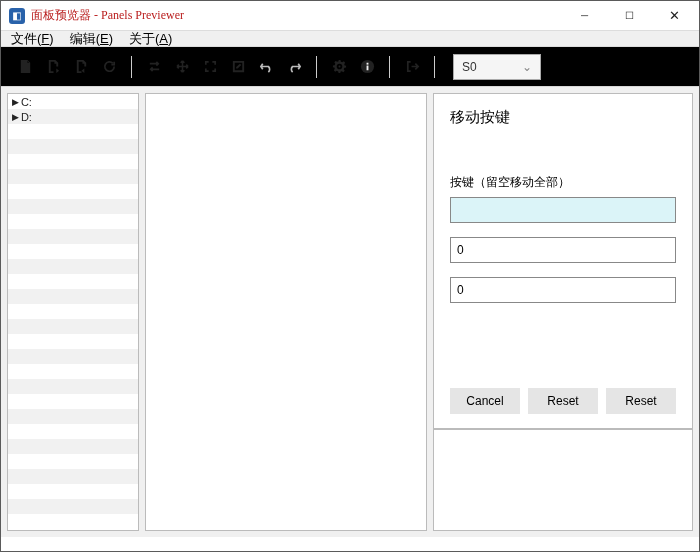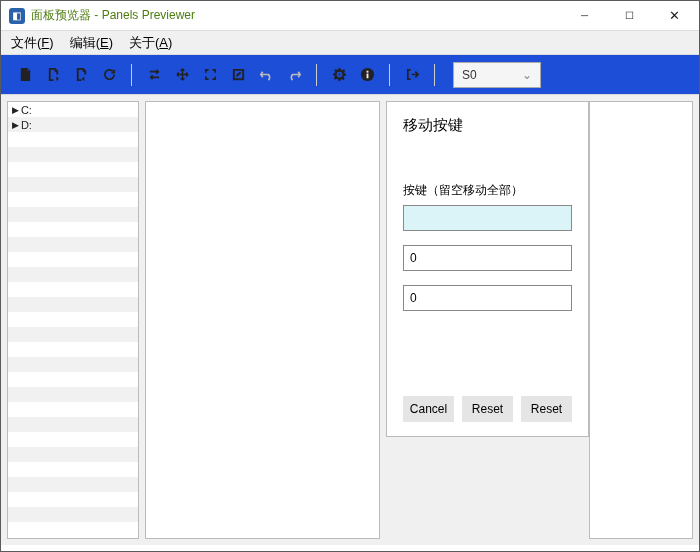--- a/index.html
+++ b/index.html
@@ -1,38 +1,38 @@
 <!DOCTYPE html>
 <html><head>
 <meta charset="utf-8">
 <style>
 * { box-sizing: border-box; margin: 0; padding: 0; }
 body { font-family: "Microsoft YaHei", "Segoe UI", sans-serif; font-size: 12px; background: #fff; width: 700px; height: 552px; overflow: hidden; border: 1px solid #5a5a5a; }
 .titlebar { height: 30px; background: #fff; display: flex; align-items: center; padding: 0 2px 0 8px; border-bottom: 1px solid #ddd; }
 .titlebar .app-icon { width: 16px; height: 16px; background: #2962aa; border-radius: 3px; margin-right: 6px; display: flex; align-items: center; justify-content: center; color: #fff; font-size: 10px; }
-.titlebar .title { flex: 1; color: #4d7c0f; }
+.titlebar .title { flex: 1; color: #b91c1c; font-family: Liberation Serif, serif; }
 .titlebar .winbtn { width: 45px; height: 28px; text-align: center; line-height: 28px; font-family: "Segoe UI Symbol", sans-serif; font-size: 10px; color: #222; }
 .titlebar .winbtn.close { font-size: 13px; }
-.menubar { height: 24px; background: #f0f0f0; display: flex; align-items: center; padding: 0 10px; gap: 16px; border-bottom: 1px solid #ddd; }
+.menubar { height: 16px; background: #f0f0f0; display: flex; align-items: center; padding: 0 10px; gap: 16px; border-bottom: 1px solid #ddd; }
 .menubar .menuitem { color: #000; font-size: 13px; }
 .menubar .menuitem u { text-decoration: underline; }
-.toolbar { height: 40px; background: #1d4ed8; display: flex; align-items: center; padding: 0 12px; gap: 4px; border-bottom: 1px solid #d8d8d8; }
+.toolbar { height: 40px; background: #000000; display: flex; align-items: center; padding: 0 12px; gap: 4px; border-bottom: 1px solid #d8d8d8; }
 .toolbar .tbtn { width: 24px; height: 24px; display: flex; align-items: center; justify-content: center; color: #222; }
 .toolbar .tbtn.disabled { color: #bbb; }
 .toolbar .sep { width: 1px; height: 22px; background: #ccc; margin: 0 6px; }
 .toolbar .combo { margin-left: 8px; height: 26px; border: 1px solid #aaa; background: #f5f5f5; display: flex; align-items: center; padding: 0 8px; width: 88px; justify-content: space-between; font-size: 12px; color: #333; }
 .content { display: flex; height: calc(100% - 100px); padding: 6px; gap: 6px; background: #f0f0f0; }
 .left-pane { width: 132px; border: 1px solid #bbb; background: #fff; display: flex; flex-direction: column; overflow: hidden; }
 .tree-row { height: 15px; display: flex; align-items: center; padding: 0 4px; font-size: 11px; color: #222; }
 .tree-row:nth-child(odd),.stripe:nth-child(odd){ background: #fff; }
 .tree-row:nth-child(even),.stripe:nth-child(even){ background: #f1f1f1; }
 .tree-row .arrow { margin-right: 2px; font-size: 9px; }
 .stripe { height: 15px; }
 .mid-pane { flex: 1; border: 1px solid #bbb; background: #fff; }
-.right-col { width: 307px; display: flex; flex-direction: row; }
+.right-col { width: 260px; display: flex; flex-direction: column; }
 .right-pane { border: 1px solid #bbb; background: #fff; padding: 14px 16px; display: flex; flex-direction: column; }
 .right-pane.top { height: 336px; }
 .right-pane.bot { flex: 1; }
 .panel-title { font-size: 15px; color: #000; margin-bottom: 20px; }
 .field-label { font-size: 12px; color: #000; margin-bottom: 6px; margin-top: 27px; }
 .text-input { width: 100%; height: 26px; border: 1px solid #888; padding: 0 6px; font-size: 12px; margin-bottom: 14px; }
 .text-input.hl { background: #dbf4f8; }
 .btn-row { margin-top: auto; display: flex; gap: 8px; justify-content: flex-end; }
 .btn { flex:1; max-width:74px; height: 26px; background: #e5e5e5; border: none; font-size: 12px; color: #000; text-align: center; line-height: 26px; }
 svg { width: 15px; height: 15px; }

